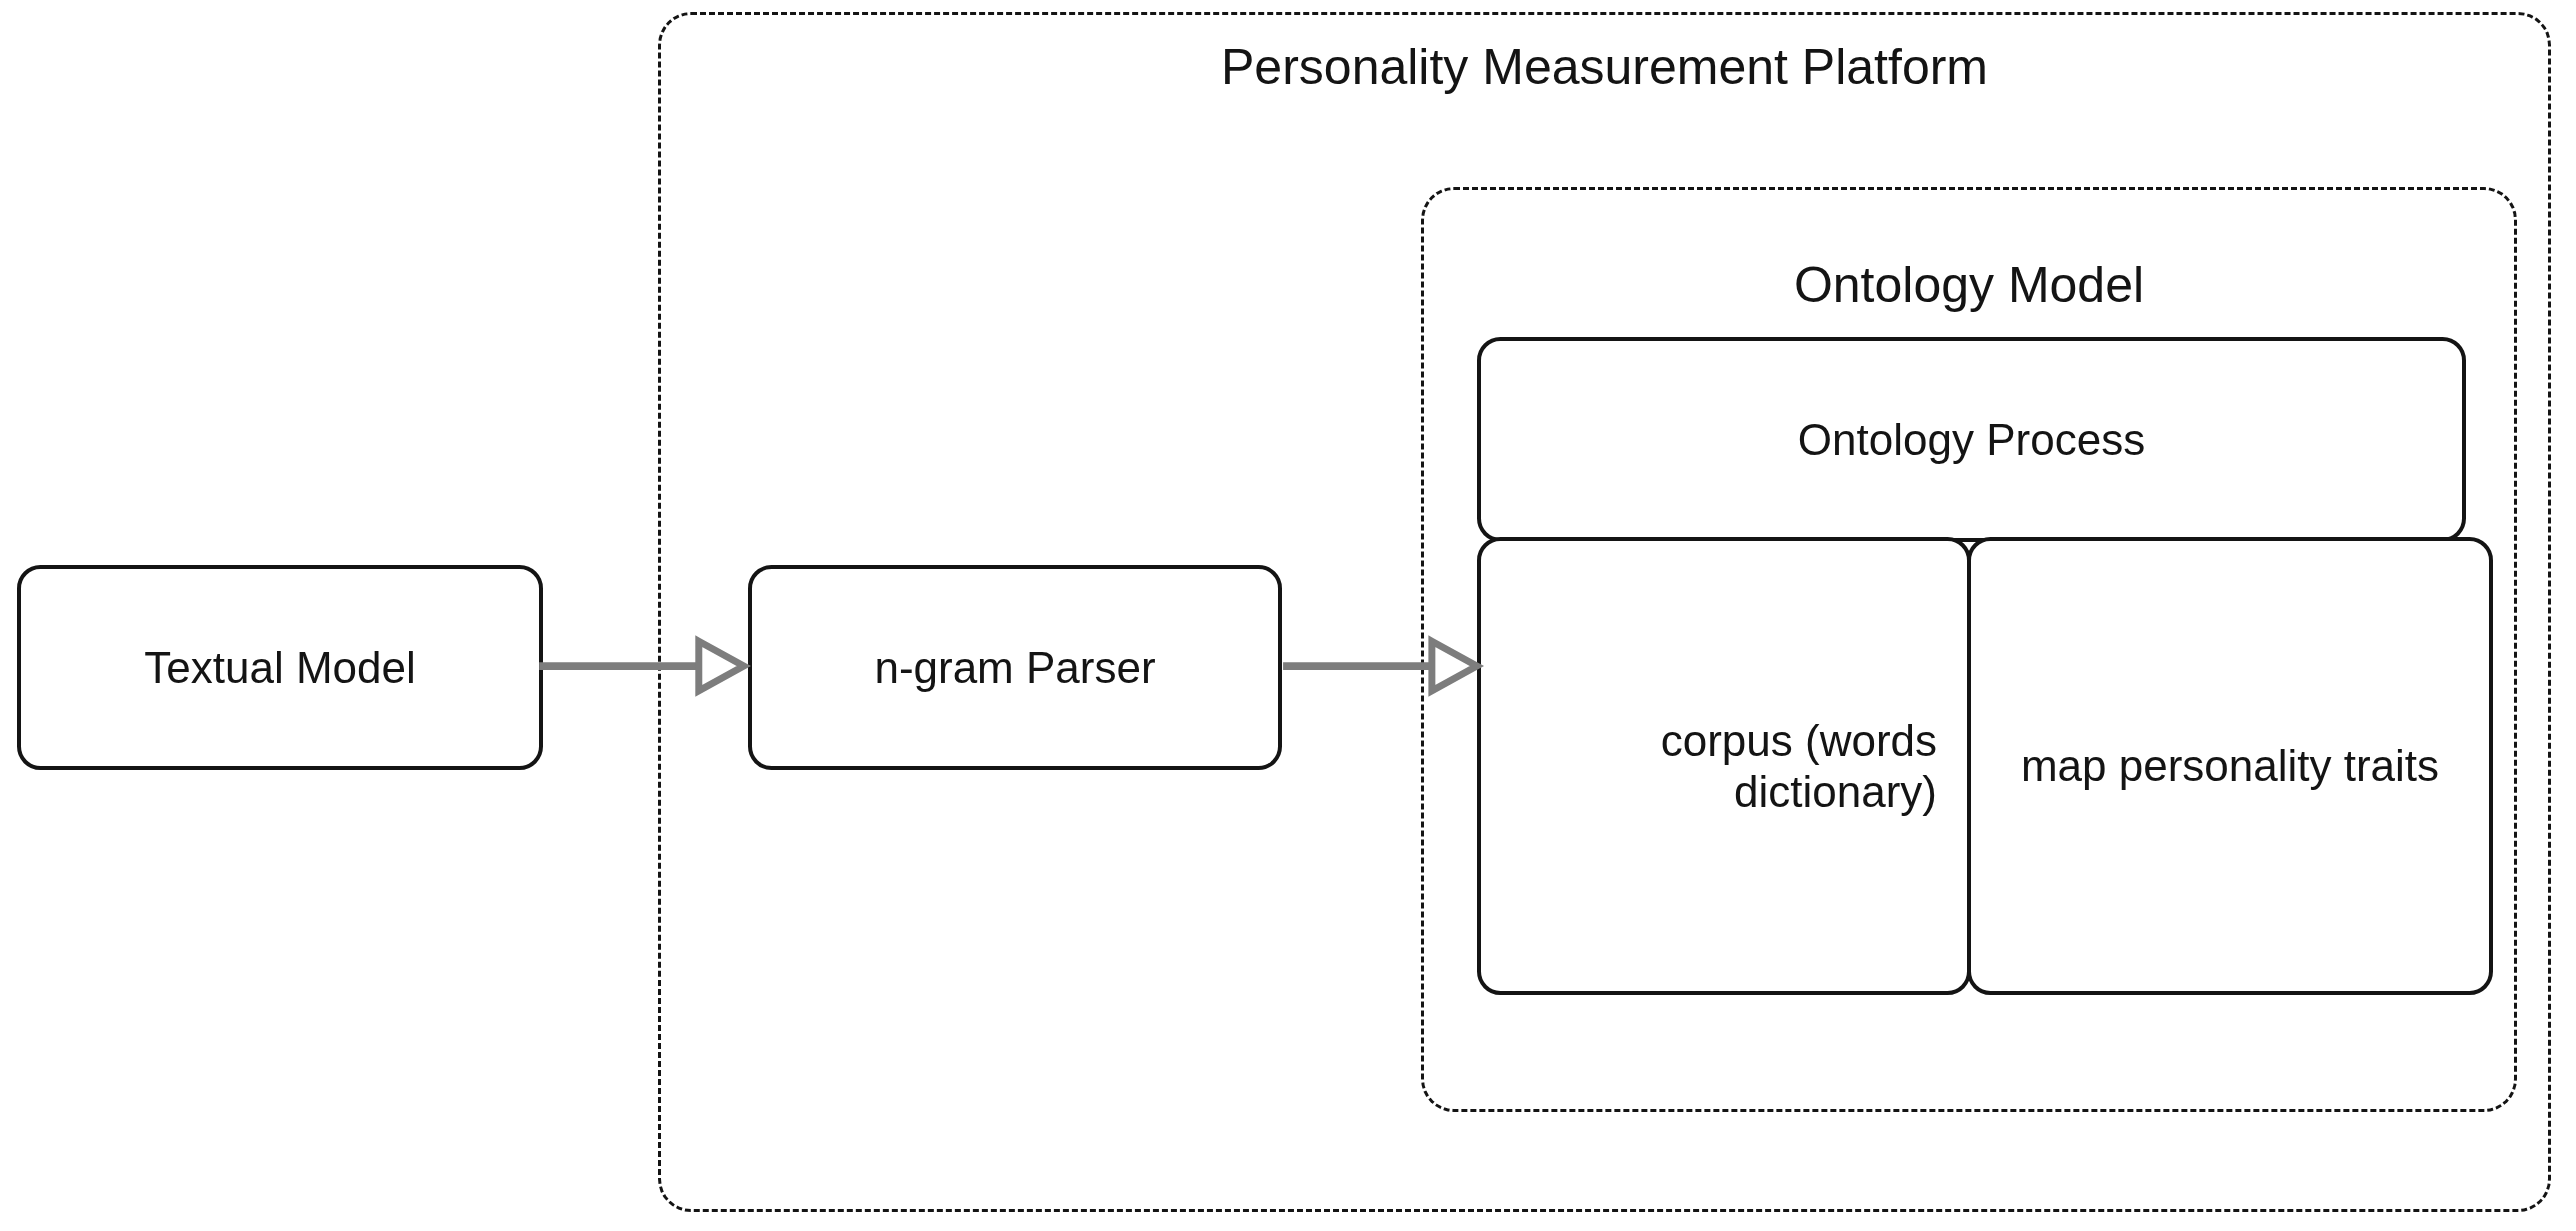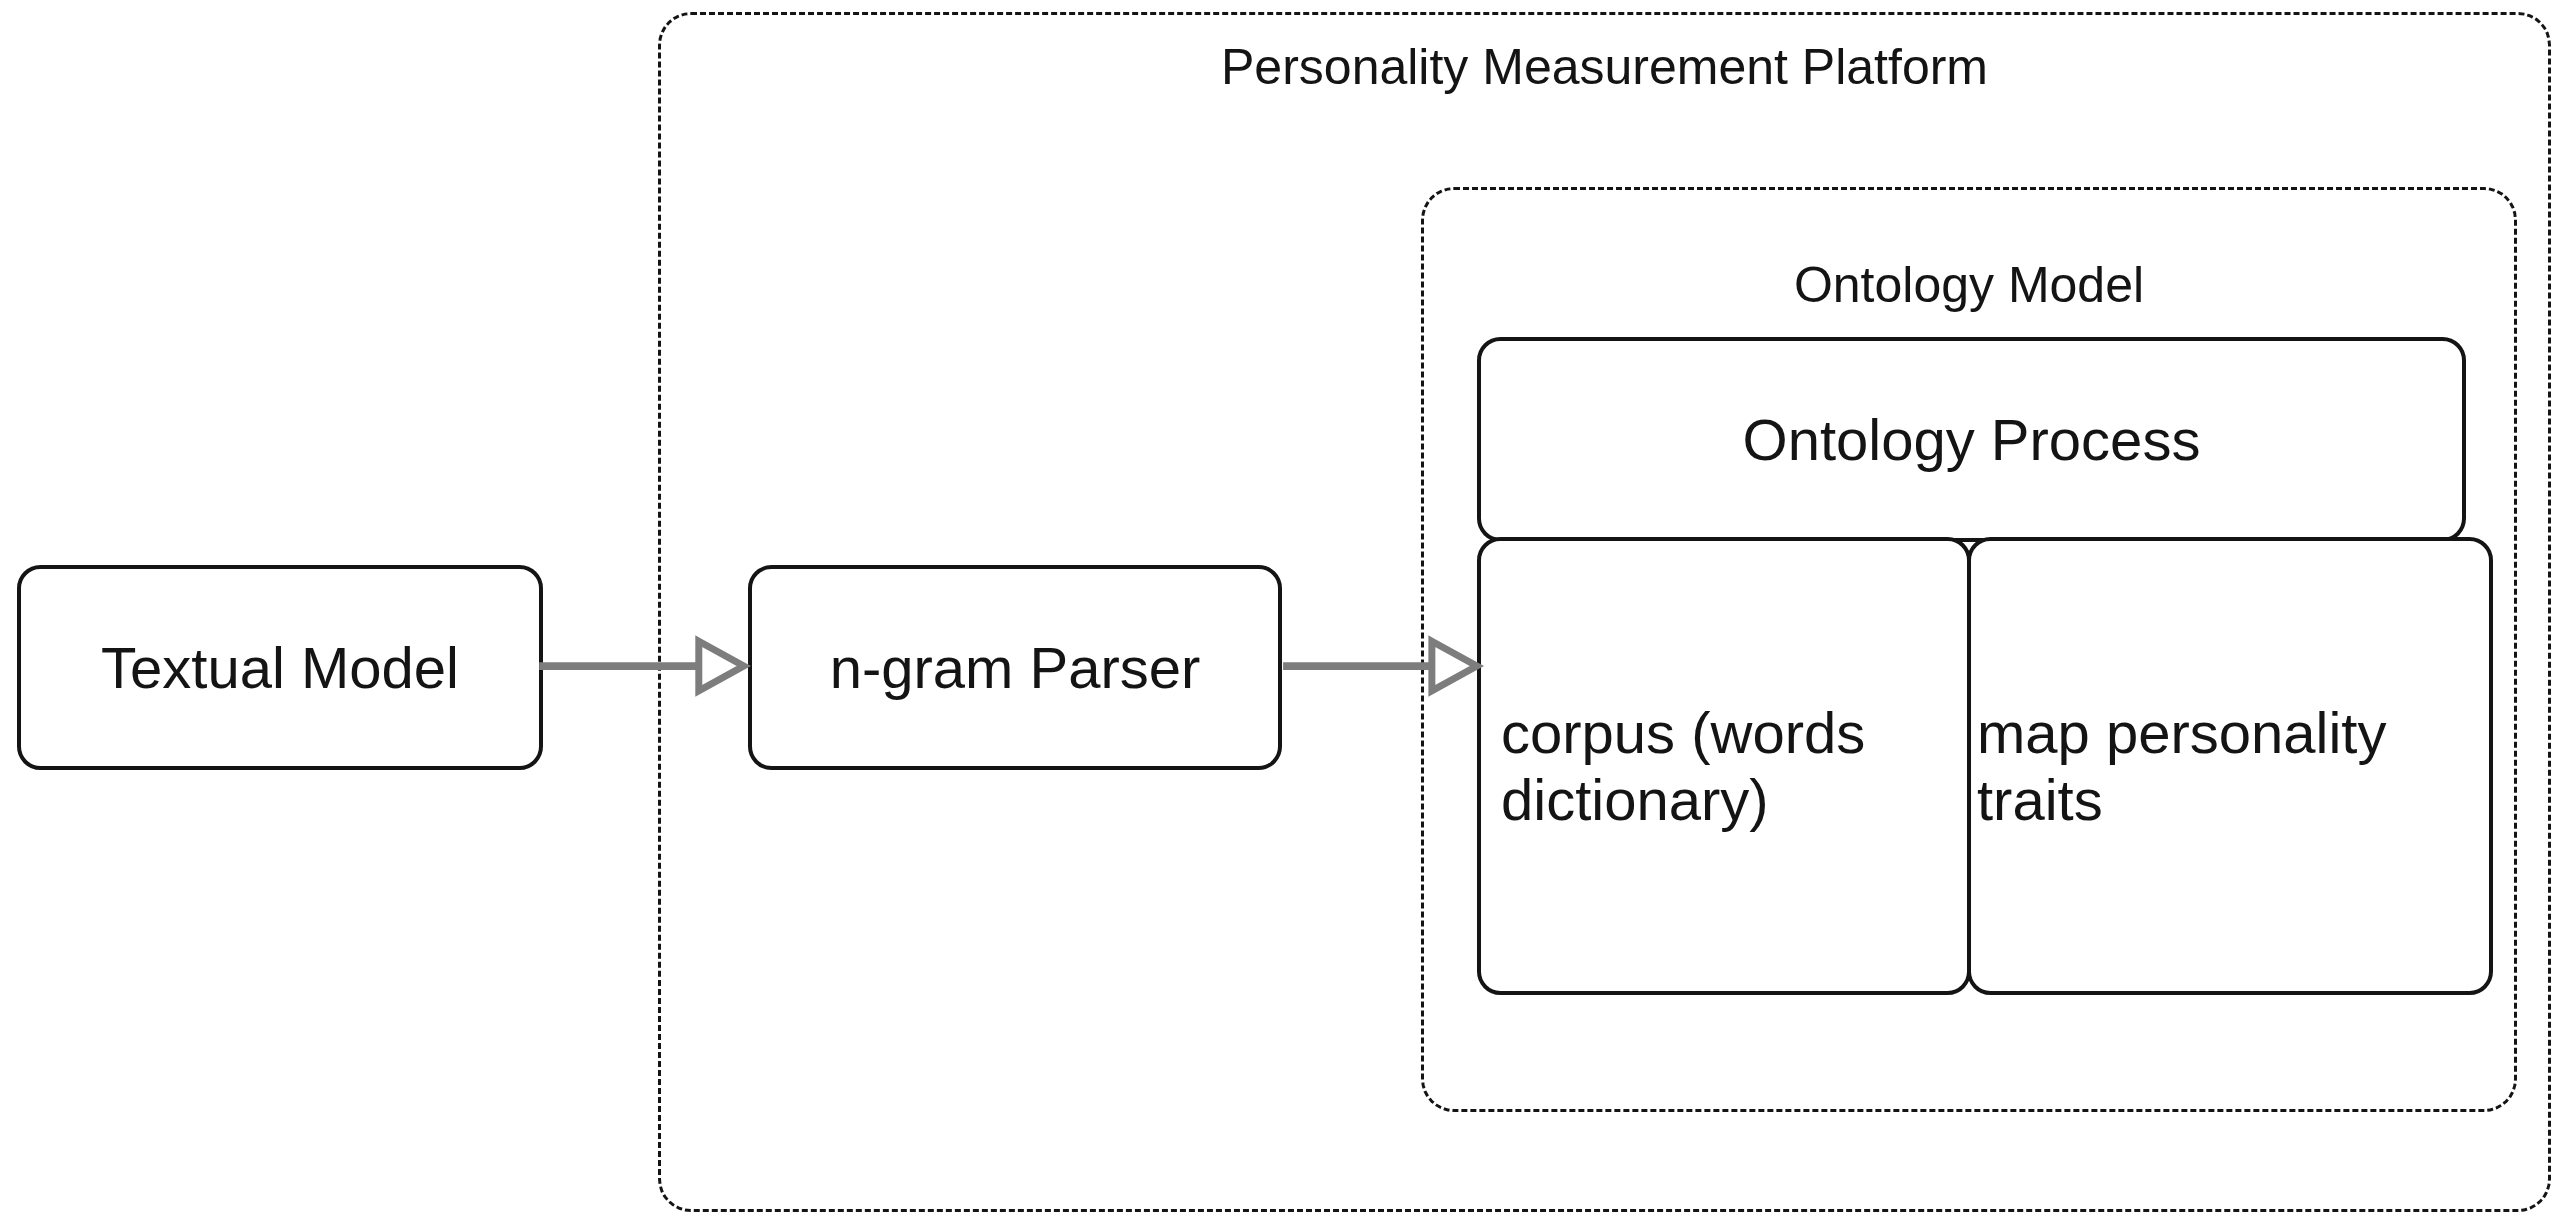--- a/index.html
+++ b/index.html
@@ -42,28 +42,28 @@
 
   
   .node{
     position:absolute;
     border:4.7px solid var(--line);
     border-radius:23.4px;
     background:var(--bg);
     display:flex;
     align-items:center;
     justify-content:center;
-    text-align:left;
-    font-size:58px;
+    text-align:right;
+    font-size:44px;
     line-height:1.16;
   }
   .node-textual {left:17px;  top:565px;width:526px; height:205px;}
   .node-ngram   {left:748px; top:565px;width:534px; height:205px;}
   .node-process {left:1477px;top:337px;width:989px;height:205px;}
-  .node-corpus  {left:1477px;top:537px;width:494px; height:458px;padding:0 20px;}
+  .node-corpus  {left:1477px;top:537px;width:494px; height:458px;padding:0 30px;}
   .node-map     {left:1967px;top:537px;width:526px; height:458px;padding:0 6px;}
 
   .arrow-svg{position:absolute;overflow:visible;}
   .arrow-1{left:537px;top:635px;}
   .arrow-2{left:1281px;top:635px;}
 </style>
 </head>
 <body>
 
 <div class="canvas">

